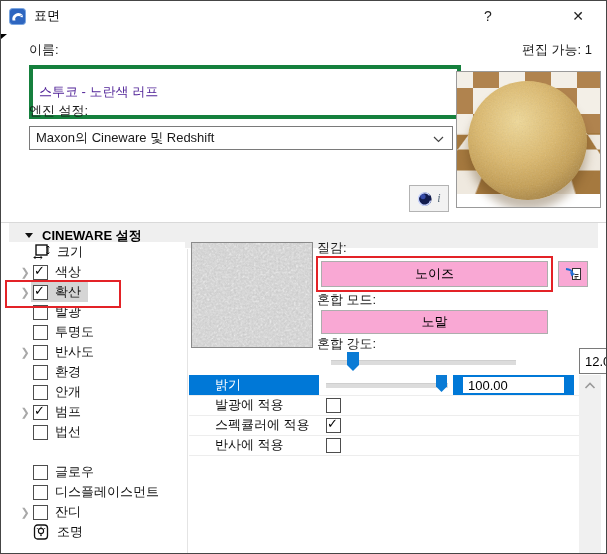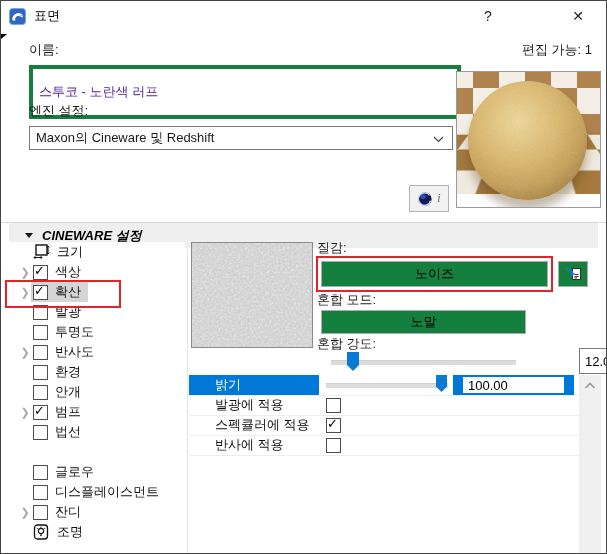--- a/index.html
+++ b/index.html
@@ -37,43 +37,43 @@
   .pv-sphere{position:absolute;left:11px;top:9px;width:119px;height:119px;border-radius:50%;
     background:radial-gradient(circle at 42% 34%, #f0d998 0%, #ddba6e 38%, #c6a055 62%, #96743a 88%, #7d5f2e 100%);
     box-shadow:0 10px 10px rgba(90,60,20,.35);overflow:hidden;}
   .pv-sphere svg{position:absolute;left:0;top:0;}
   
   .c4d-btn{left:408px;top:184px;width:38px;height:25px;background:#f2f2f2;border:1px solid #b3b3b3;
     display:flex;align-items:center;justify-content:center;gap:4px;}
   .c4d-i{color:#5a6b7a;font-size:12px;font-style:italic;font-family:"Liberation Serif","DejaVu Serif",serif;}
   
   .sec-line{left:0;top:221px;width:100%;height:1px;background:#d9d9d9;}
-  .sec-header{left:8px;top:222px;width:589px;height:25px;background:#efefef;display:flex;align-items:center;font-style:italic;}
+  .sec-header{left:8px;top:222px;width:589px;height:25px;background:#efefef;display:flex;align-items:center;}
   .sec-tri{width:0;height:0;border-left:4px solid transparent;border-right:4px solid transparent;border-top:5px solid #111;margin-left:16px;}
   .sec-title{margin-left:9px;font-weight:bold;font-size:13px;color:#000;}
   
   .tree{left:8px;top:241px;width:176px;height:311px;background:#fff;}
   .trow{position:absolute;left:0;width:176px;height:20px;display:flex;align-items:center;}
   .exp{width:12px;margin-left:10px;color:#a8a8a8;font-size:11px;line-height:20px;text-align:center;}
   .exp.none{visibility:hidden;}
   .trow-main{display:flex;align-items:center;height:20px;padding:0 7px 0 2px;}
   .trow.sel .trow-main{background:#d5d5d5;}
   .cbx{width:13px;height:13px;border:1px solid #4d4d4d;background:#fff;position:relative;flex:0 0 auto;}
   .cbx .mark{position:absolute;left:0px;top:-3px;font-size:13px;font-weight:bold;color:#000;}
   .ticon{width:17px;height:16px;flex:0 0 auto;}
   .tlabel{margin-left:7px;white-space:nowrap;color:#111;}
   .vdiv{left:186px;top:248px;width:1px;height:304px;background:#e4e4e4;}
   
   .annot{position:absolute;border:2px solid #e32227;pointer-events:none;}
   
   .noise-box{left:190px;top:241px;width:120px;height:104px;border:1px solid #8a8a8a;background:#ccc;overflow:hidden;}
-  .btn{position:absolute;background:#15803d;border:1px solid #adadad;display:flex;align-items:center;justify-content:center;
+  .btn{position:absolute;background:#f9a8d4;border:1px solid #adadad;display:flex;align-items:center;justify-content:center;
     font-size:13px;color:#000;box-sizing:border-box;}
   .tex-btn{left:320px;top:260px;width:227px;height:26px;}
-  .mode-btn{left:320px;top:309px;width:205px;height:24px;}
+  .mode-btn{left:320px;top:309px;width:227px;height:24px;}
   .xfer-btn{left:557px;top:260px;width:30px;height:26px;}
   
   .slider{position:absolute;height:20px;}
   .slider .track{position:absolute;left:0;right:0;top:8px;height:4px;background:#dcdcdc;border-top:1px solid #cfcfcf;}
   .thumb{position:absolute;top:0;width:12px;height:19px;background:#0a7bd5;
     clip-path:polygon(0 0,100% 0,100% 68%,50% 100%,0 68%);}
   .val-box{position:absolute;background:#fff;border:1px solid #7a7a7a;display:flex;align-items:center;
     font-size:13px;padding-left:5px;box-sizing:border-box;color:#000;margin-left:48px;}
   
   .props{left:188px;top:374px;width:390px;height:100px;}

